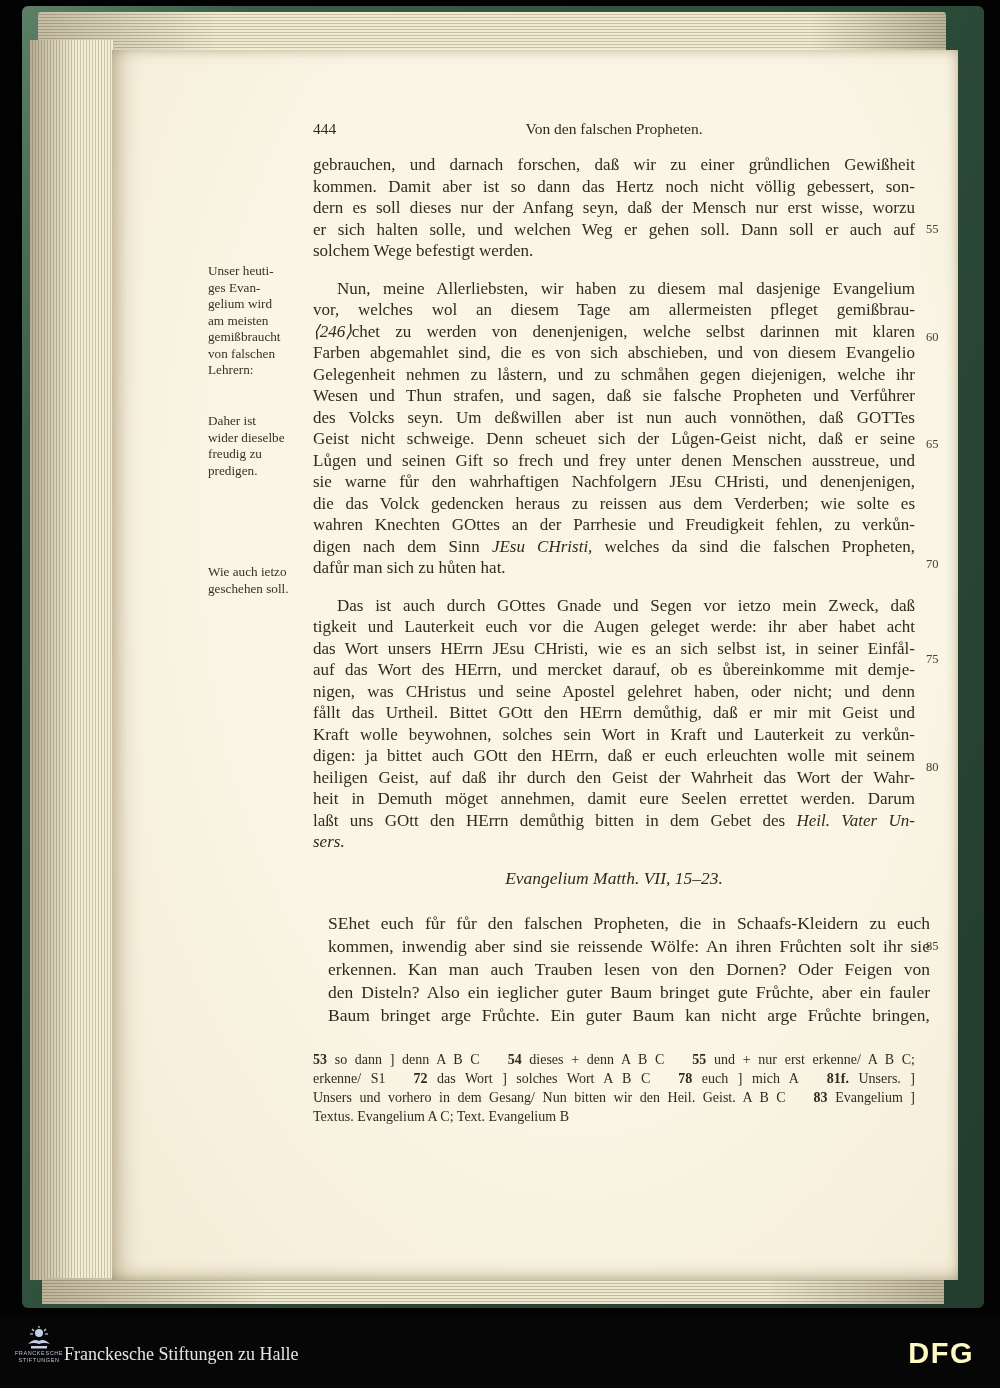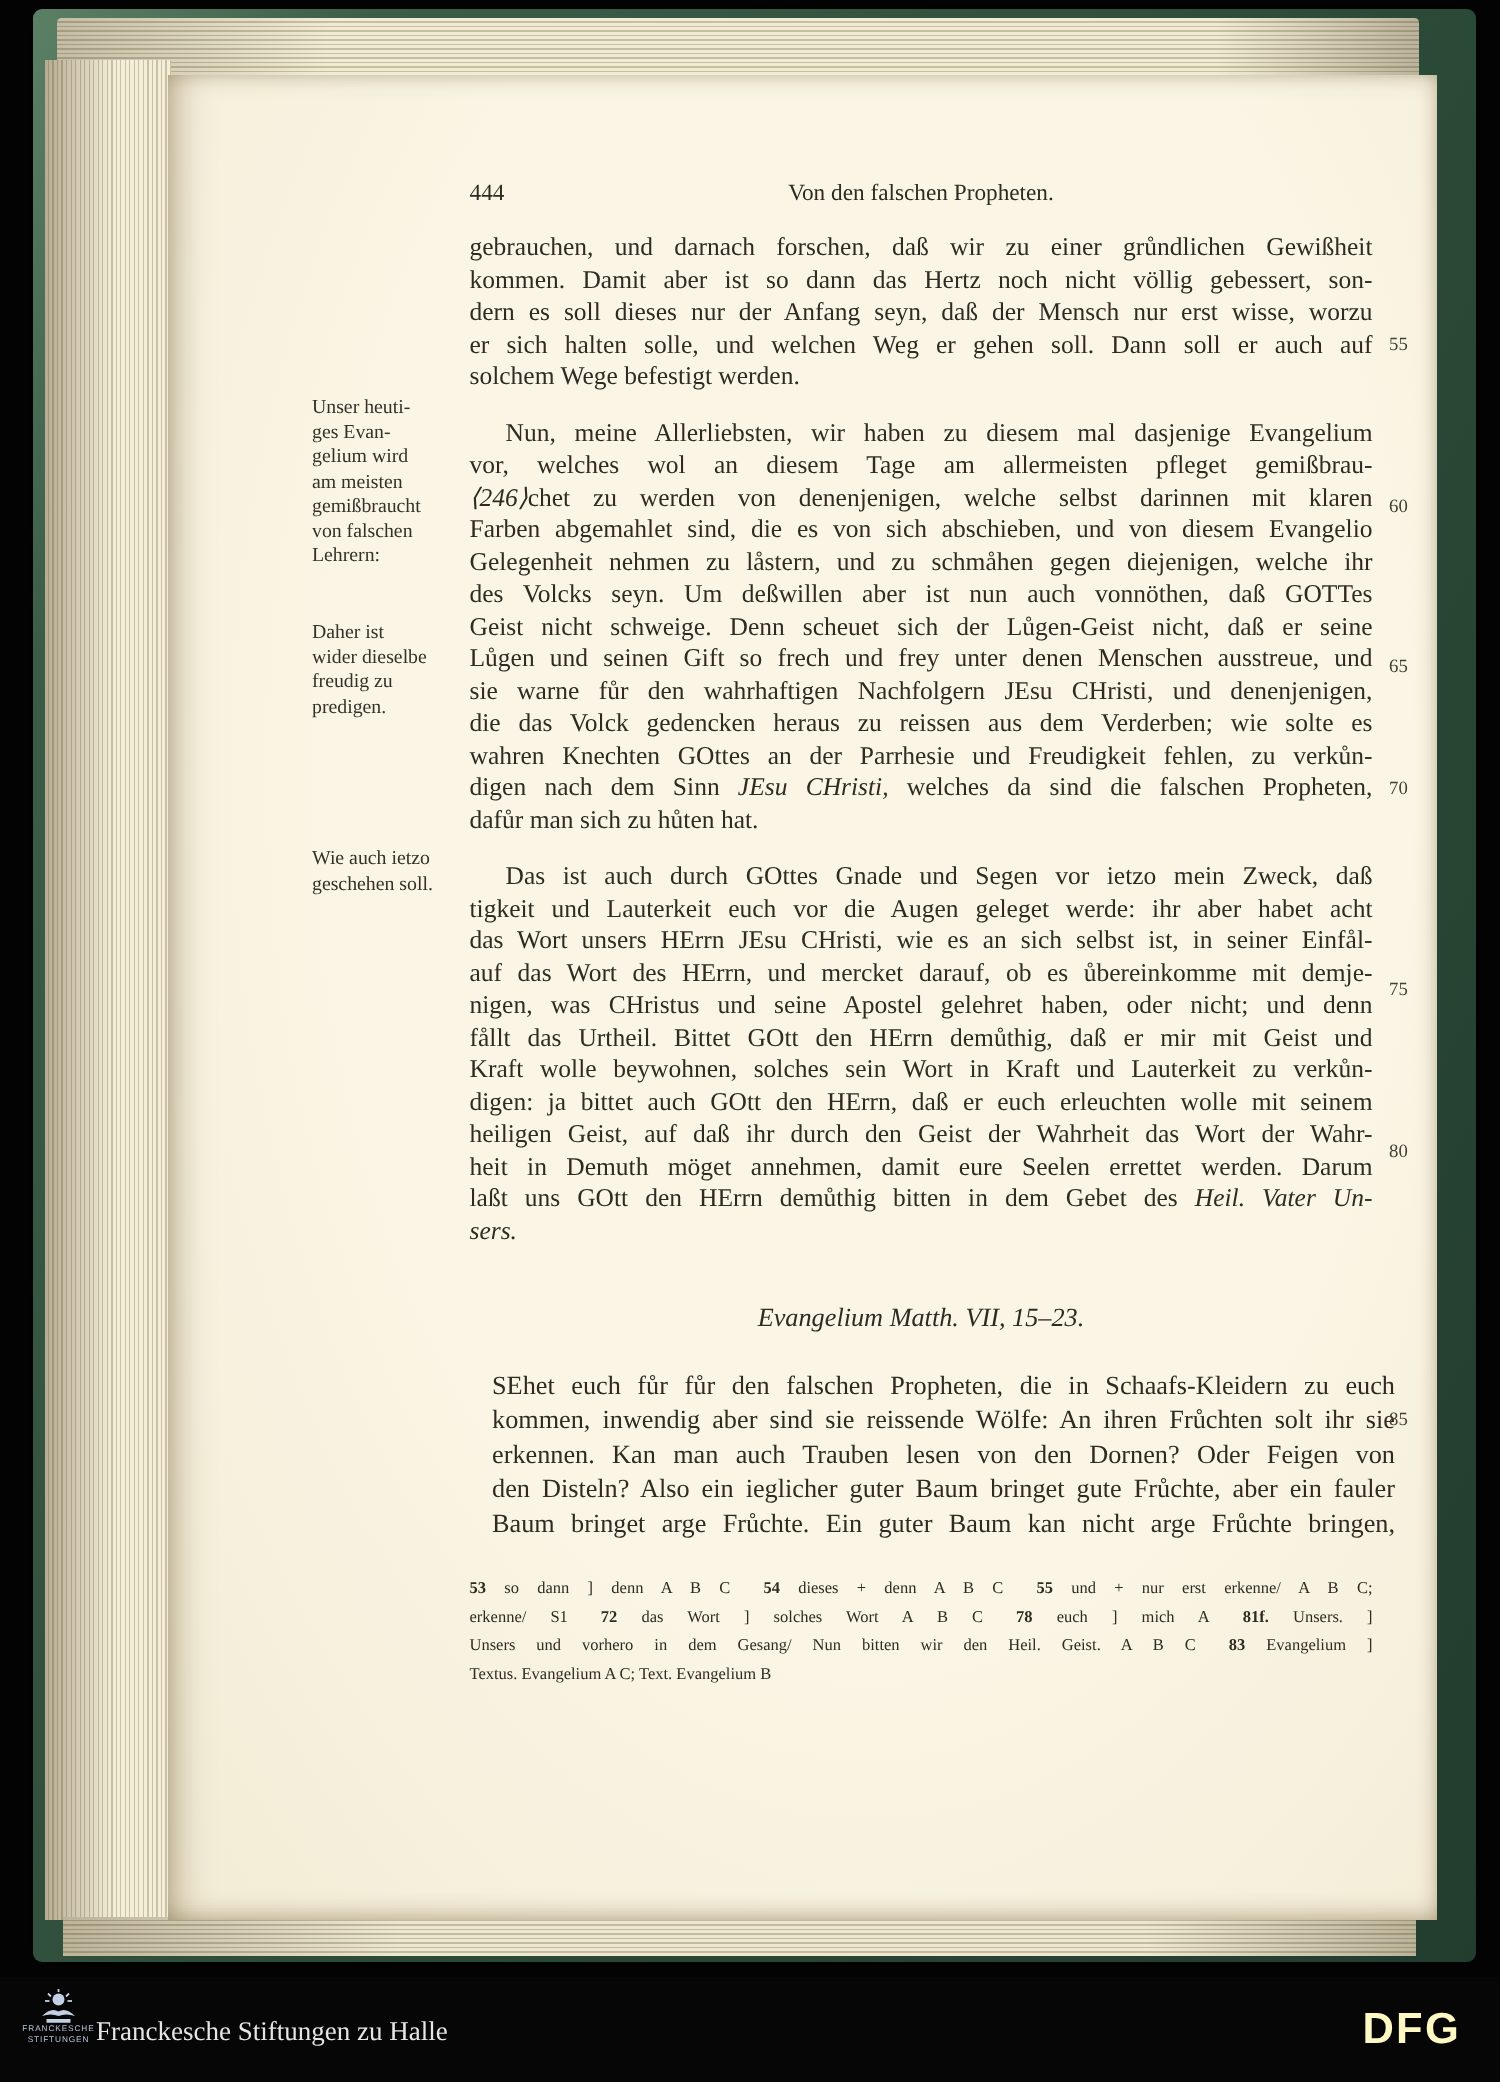--- a/index.html
+++ b/index.html
@@ -35,21 +35,21 @@
   .text-col{position:absolute;left:201px;top:104px;width:602px;font-size:17px;}
   .line{height:21.5px;line-height:21.5px;text-align:justify;text-align-last:justify;}
   .line.no-just{text-align-last:left;}
   .line.indent{text-indent:24px;margin-top:16px;}
   .margin-notes{position:absolute;left:96px;top:0;width:102px;font-size:13.2px;color:#35312a;}
   .margin-note{position:absolute;left:0;width:102px;line-height:16.5px;}
   .heading{position:absolute;left:201px;top:818px;width:602px;text-align:center;
            font-style:italic;font-size:17.5px;}
   .gospel{position:absolute;left:201px;top:862px;width:602px;font-size:17.5px;margin-left:15px;}
   .gospel .line{height:23px;line-height:23px;}
-  .apparatus{position:absolute;left:201px;top:1000px;width:602px;font-size:11px;}
+  .apparatus{position:absolute;left:201px;top:1000px;width:602px;font-size:14px;}
   .apparatus .line{height:19px;line-height:19px;}
   .line-numbers{position:absolute;left:814px;top:0;width:36px;font-size:12.5px;color:#454034;}
   .line-no{position:absolute;left:0;}
   
   .footer{position:absolute;left:0;top:1318px;width:1000px;height:70px;background:#060606;}
   .f-logo{position:absolute;left:14px;top:1326px;width:50px;text-align:center;color:#bcc9dd;}
   .f-logo svg{display:block;margin:0 auto;}
   .f-logo-t1,.f-logo-t2{font-family:"Liberation Sans",sans-serif;font-size:5.5px;letter-spacing:.6px;
       color:#b7c4d8;line-height:7px;}
   .f-title{position:absolute;left:64px;top:1344px;font-size:18px;color:#e5e5e5;}
@@ -99,20 +99,21 @@
           <div class="line">dern es soll dieses nur der Anfang seyn, daß der Mensch nur erst wisse, worzu</div>
           <div class="line">er sich halten solle, und welchen Weg er gehen soll. Dann soll er auch auf</div>
           <div class="line no-just">solchem Wege befestigt werden.</div>
         </div>
         <div>
           <div class="line indent">Nun, meine Allerliebsten, wir haben zu diesem mal dasjenige Evangelium</div>
           <div class="line">vor, welches wol an diesem Tage am allermeisten pfleget gemißbrau-</div>
           <div class="line"><i>⟨246⟩</i>chet zu werden von denenjenigen, welche selbst darinnen mit klaren</div>
           <div class="line">Farben abgemahlet sind, die es von sich abschieben, und von diesem Evangelio</div>
           <div class="line">Gelegenheit nehmen zu låstern, und zu schmåhen gegen diejenigen, welche ihr</div>
+          <div class="line">Wesen und Thun strafen, und sagen, daß sie falsche Propheten und Verfůhrer</div>
           <div class="line">des Volcks seyn. Um deßwillen aber ist nun auch vonnöthen, daß GOTTes</div>
           <div class="line">Geist nicht schweige. Denn scheuet sich der Lůgen-Geist nicht, daß er seine</div>
           <div class="line">Lůgen und seinen Gift so frech und frey unter denen Menschen ausstreue, und</div>
           <div class="line">sie warne fůr den wahrhaftigen Nachfolgern JEsu CHristi, und denenjenigen,</div>
           <div class="line">die das Volck gedencken heraus zu reissen aus dem Verderben; wie solte es</div>
           <div class="line">wahren Knechten GOttes an der Parrhesie und Freudigkeit fehlen, zu verkůn-</div>
           <div class="line">digen nach dem Sinn <i>JEsu CHristi,</i> welches da sind die falschen Propheten,</div>
           <div class="line no-just">dafůr man sich zu hůten hat.</div>
         </div>
         <div>
@@ -142,21 +143,21 @@
     <div class="apparatus">
         <div class="line"><b>53</b> so dann ] denn A B C  <b>54</b> dieses + denn A B C  <b>55</b> und + nur erst erkenne/ A B C;</div>
         <div class="line">erkenne/ S1  <b>72</b> das Wort ] solches Wort A B C  <b>78</b> euch ] mich A  <b>81f.</b> Unsers. ]</div>
         <div class="line">Unsers und vorhero in dem Gesang/ Nun bitten wir den Heil. Geist. A B C  <b>83</b> Evangelium ]</div>
         <div class="line no-just">Textus. Evangelium A C; Text. Evangelium B</div>
       </div>
     <div class="line-numbers">
         <div class="line-no" style="top: 172px;">55</div>
         <div class="line-no" style="top: 280px;">60</div>
         <div class="line-no" style="top: 387px;">65</div>
-        <div class="line-no" style="top: 468px;">70</div>
+        <div class="line-no" style="top: 507px;">70</div>
         <div class="line-no" style="top: 602px;">75</div>
         <div class="line-no" style="top: 710px; font-family: Liberation Serif, serif;">80</div>
         <div class="line-no" style="top: 889px;">85</div>
       </div>
   </div>
 
   <div class="footer"></div>
   <div class="f-logo">
     <svg width="26" height="24" viewBox="0 0 26 24">
       <circle cx="13" cy="7" r="4" fill="#c3cfe2"></circle>

